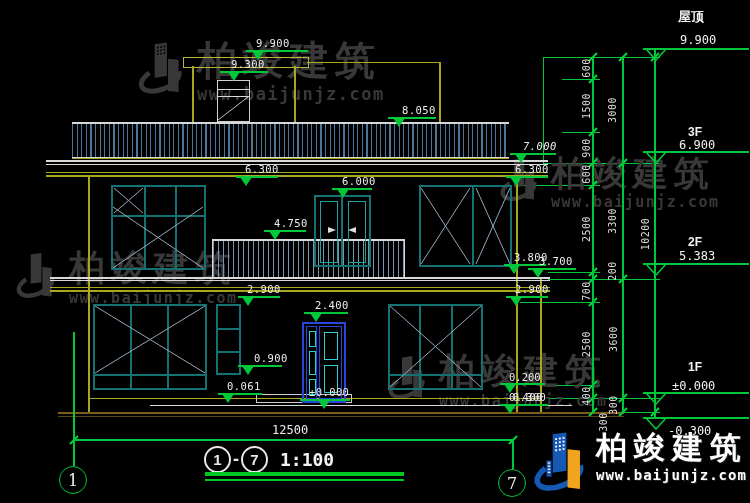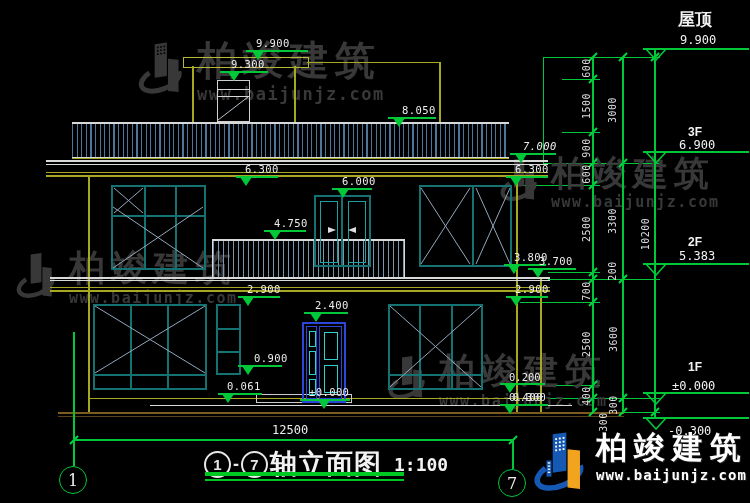--- a/index.html
+++ b/index.html
@@ -367,21 +367,21 @@
       <i class="sl"></i>
       <b class="tri" style="left:4px;"></b>
       <span class="st" style="left:6px;">-0.300</span>
     </div>
 
   <div class="flr" style="top:48px;">
     <div class="fl-line"></div>
     <svg class="abs" style="left:1px;top:0;" width="24" height="13">
         <path d="M2 1 L12 12 L22 1" fill="none" stroke="#00c838" stroke-width="1.6"></path>
       </svg>
-    <span class="fl-label" style="left:35px;top:-40px;font-size:17px;">屋顶</span>
+    <span class="fl-label" style="left:35px;top:-40px;font-size:13px;">屋顶</span>
     <span class="fl-value" style="left:37px;top:-15px;">9.900</span>
   </div>
   <div class="flr" style="top:151px;">
     <div class="fl-line"></div>
     <svg class="abs" style="left:1px;top:0;" width="24" height="13">
         <path d="M2 1 L12 12 L22 1" fill="none" stroke="#00c838" stroke-width="1.6"></path>
       </svg>
     <span class="fl-label" style="left:45px;top:-26px;">3F</span>
     <span class="fl-value" style="left:36px;top:-13px;">6.900</span>
   </div>
@@ -417,21 +417,20 @@
       <span>1</span>
     </div>
   <div class="bubble" style="left:498px;top:469px;">
       <span>7</span>
     </div>
 
   <div class="abs" style="left:204px;top:446px;display:flex;align-items:center;gap:2px;z-index:7;">
     <span class="tcirc">1</span>
     <span style="color:#e8e8e8;font:bold 18px 'Liberation Sans',sans-serif;">-</span>
     <span class="tcirc">7</span>
-    <span style="color:#f2f2f2;font:bold 27px 'Liberation Sans',sans-serif;letter-spacing:1px;white-space:nowrap;">轴立面图</span>
     <span style="color:#f2f2f2;font:bold 18px 'DejaVu Sans Mono',monospace;margin-left:10px;">1:100</span>
   </div>
   <div class="abs" style="left:205px;top:472px;width:199px;height:4px;background:#00c822;z-index:7;"></div>
   <div class="abs" style="left:205px;top:479px;width:199px;height:1.5px;background:#00c822;z-index:7;"></div>
 
   <div id="brand">
     <svg width="56" height="62" viewBox="0 0 90 100">
       <ellipse cx="40" cy="68" rx="37" ry="19" transform="rotate(-22 40 68)" fill="none" stroke="#1659b5" stroke-width="9" stroke-dasharray="118 62"></ellipse>
       <rect x="30" y="8" width="22" height="62" transform="skewY(-8)" fill="#1659b5"></rect>
       <g fill="#ffffff">

